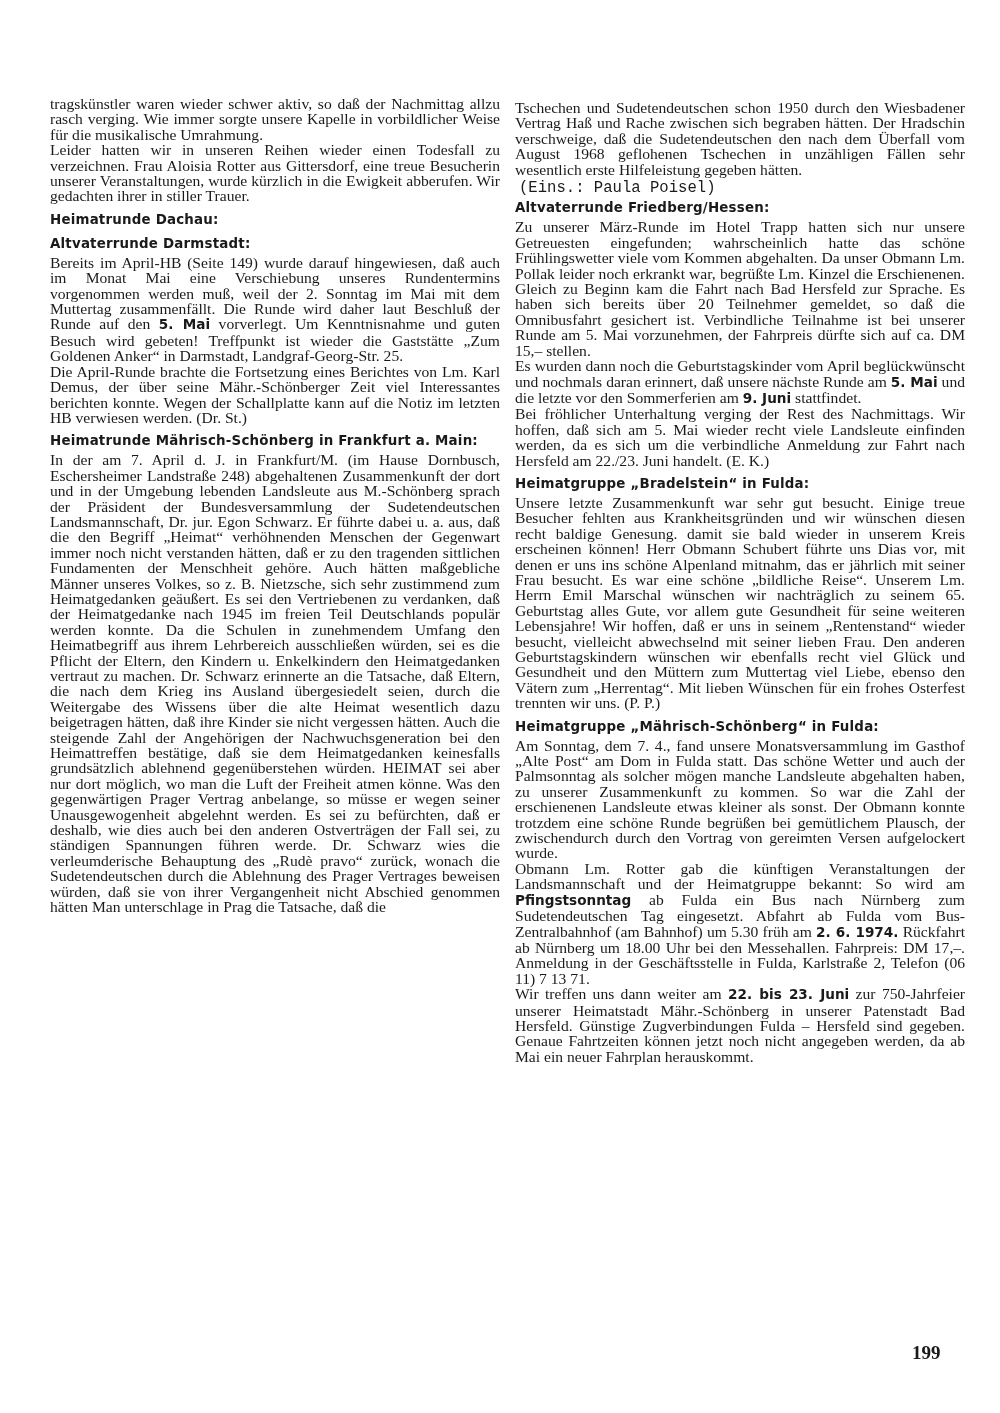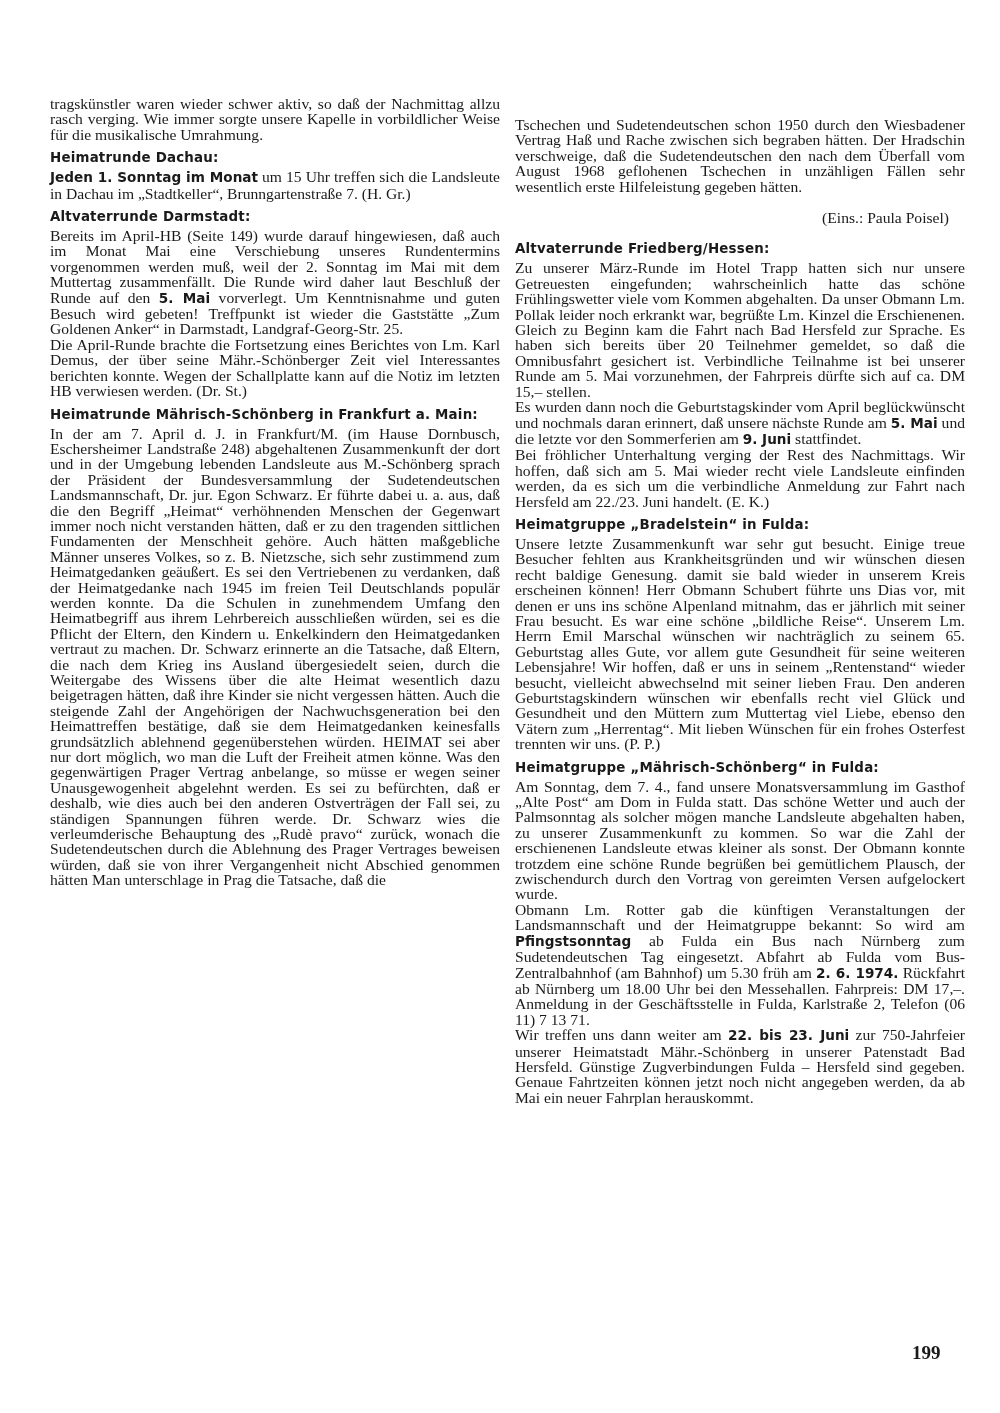--- a/index.html
+++ b/index.html
@@ -2,40 +2,40 @@
 <html><head>
 <meta charset="utf-8">
 <style>
   html, body { margin: 0; padding: 0; background: #ffffff; }
   body { width: 1000px; height: 1413px; position: relative; overflow: hidden; color: #1a1a1a; }
   .page { position: absolute; left: 0; top: 0; width: 1000px; height: 1166px; padding-left: 14px; }
   .col { position: absolute; top: 96px; width: 450px;
          font-family: "Liberation Serif", "DejaVu Serif", serif;
          font-size: 15.6px; line-height: 15.4px; text-align: justify; hyphens: manual; }
   .col.left  { left: 50px; }
-  .col.right { left: 515px; top: 117px; }
+  .col.right { left: 515px; top: 100px; }
   .para { margin: 0; }
   .heading { font-family: "DejaVu Sans", "Liberation Sans", sans-serif; font-weight: bold;
              font-size: 13.4px; line-height: 16px; margin: 8px 0 3px 0; letter-spacing: 0.2px; text-align: left; }
   .heading.tight { margin-top: 4px; }
   .b { font-family: "DejaVu Sans", "Liberation Sans", sans-serif; font-weight: bold; font-size: 13.6px; }
-  .signoff { text-align: right; margin: 16px; }
+  .signoff { text-align: left; margin: 4px; font-family: Liberation Mono, monospace; }
   .pagenum { position: absolute; left: 912px; top: 1298px;
              font-family: "Liberation Serif", "DejaVu Serif", serif; font-weight: bold; font-size: 19px; margin-top: 44px; }
 </style>
 </head>
 <body>
 
 <div class="page">
 
   <div class="col left">
     <p class="para">tragskünstler waren wieder schwer aktiv, so daß der Nachmittag allzu rasch verging. Wie immer sorgte unsere Kapelle in vorbildlicher Weise für die musikalische Umrahmung.</p>
+    <p class="para">Leider hatten wir in unseren Reihen wieder einen Todesfall zu verzeichnen. Frau Aloisia Rotter aus Gittersdorf, eine treue Besucherin unserer Veranstaltungen, wurde kürzlich in die Ewigkeit abberufen. Wir gedachten ihrer in stiller Trauer.</p>
 
     <h3 class="heading">Heimatrunde Dachau:</h3>
-    <p class="para"><span class="b">Jeden 1. Sonntag im Monat</span><span> um 15 Uhr treffen sich die Landsleute in Dachau im „Stadtkeller“, Brunngartenstraße 7. (H. Gr.)</span></p>
 
     <h3 class="heading">Altvaterrunde Darmstadt:</h3>
     <p class="para"><span>Bereits im April-HB (Seite 149) wurde darauf hingewiesen, daß auch im Monat Mai eine Verschiebung unseres Rundentermins vorgenommen werden muß, weil der 2. Sonntag im Mai mit dem Muttertag zusammenfällt. Die Runde wird daher laut Beschluß der Runde auf den </span><span class="b">5. Mai</span><span> vorverlegt. Um Kenntnisnahme und guten Besuch wird gebeten! Treffpunkt ist wieder die Gaststätte „Zum Goldenen Anker“ in Darmstadt, Landgraf-Georg-Str. 25.</span></p>
     <p class="para">Die April-Runde brachte die Fortsetzung eines Berichtes von Lm. Karl Demus, der über seine Mähr.-Schönberger Zeit viel Interessantes berichten konnte. Wegen der Schallplatte kann auf die Notiz im letzten HB verwiesen werden. (Dr. St.)</p>
 
     <h3 class="heading">Heimatrunde Mährisch-Schönberg in Frankfurt a. Main:</h3>
     <p class="para">In der am 7. April d. J. in Frankfurt/M. (im Hause Dornbusch, Eschersheimer Landstraße 248) abgehaltenen Zusammenkunft der dort und in der Umgebung lebenden Landsleute aus M.-Schönberg sprach der Präsident der Bundesversammlung der Sudetendeutschen Landsmannschaft, Dr. jur. Egon Schwarz. Er führte dabei u. a. aus, daß die den Begriff „Heimat“ verhöhnenden Menschen der Gegenwart immer noch nicht verstanden hätten, daß er zu den tragenden sittlichen Fundamenten der Menschheit gehöre. Auch hätten maßgebliche Männer unseres Volkes, so z. B. Nietzsche, sich sehr zustimmend zum Heimatgedanken geäußert. Es sei den Vertriebenen zu verdanken, daß der Heimatgedanke nach 1945 im freien Teil Deutschlands populär werden konnte. Da die Schulen in zunehmendem Umfang den Heimatbegriff aus ihrem Lehrbereich ausschließen würden, sei es die Pflicht der Eltern, den Kindern u. Enkelkindern den Heimatgedanken vertraut zu machen. Dr. Schwarz erinnerte an die Tatsache, daß Eltern, die nach dem Krieg ins Ausland übergesiedelt seien, durch die Weitergabe des Wissens über die alte Heimat wesentlich dazu beigetragen hätten, daß ihre Kinder sie nicht vergessen hätten. Auch die steigende Zahl der Angehörigen der Nachwuchsgeneration bei den Heimattreffen bestätige, daß sie dem Heimatgedanken keinesfalls grundsätzlich ablehnend gegenüberstehen würden. HEIMAT sei aber nur dort möglich, wo man die Luft der Freiheit atmen könne. Was den gegenwärtigen Prager Vertrag anbelange, so müsse er wegen seiner Unausgewogenheit abgelehnt werden. Es sei zu befürchten, daß er deshalb, wie dies auch bei den anderen Ostverträgen der Fall sei, zu ständigen Spannungen führen werde. Dr. Schwarz wies die verleumderische Behauptung des „Rudè pravo“ zurück, wonach die Sudetendeutschen durch die Ablehnung des Prager Vertrages beweisen würden, daß sie von ihrer Vergangenheit nicht Abschied genommen hätten Man unterschlage in Prag die Tatsache, daß die</p>
   </div>
 
   <div class="col right">

